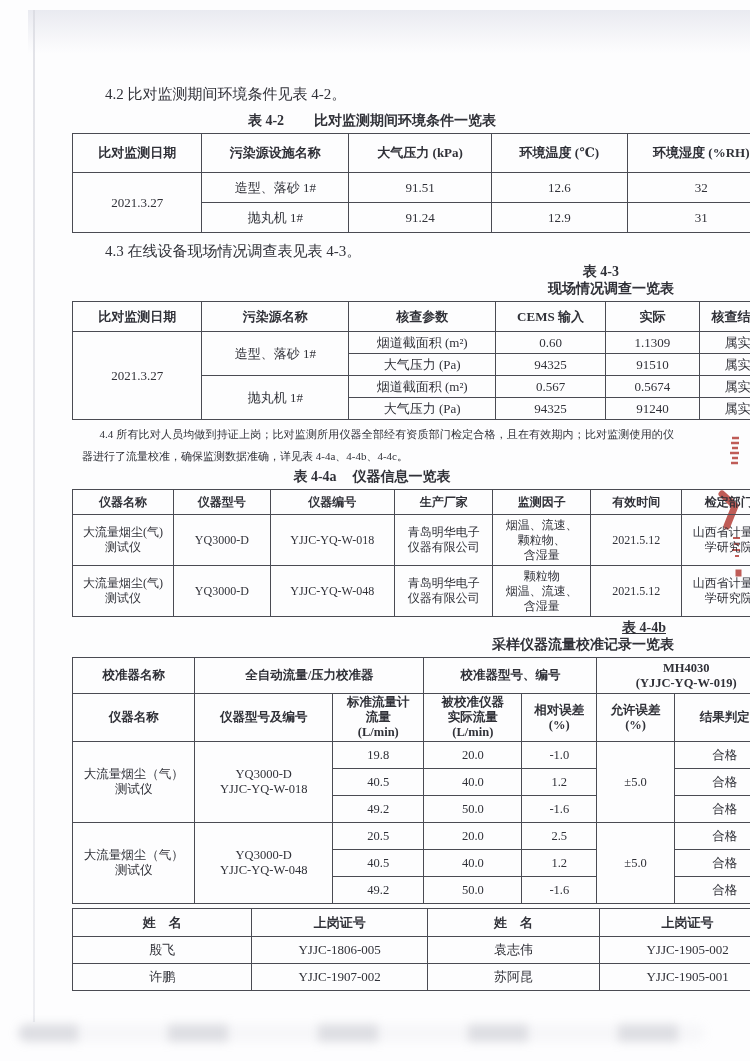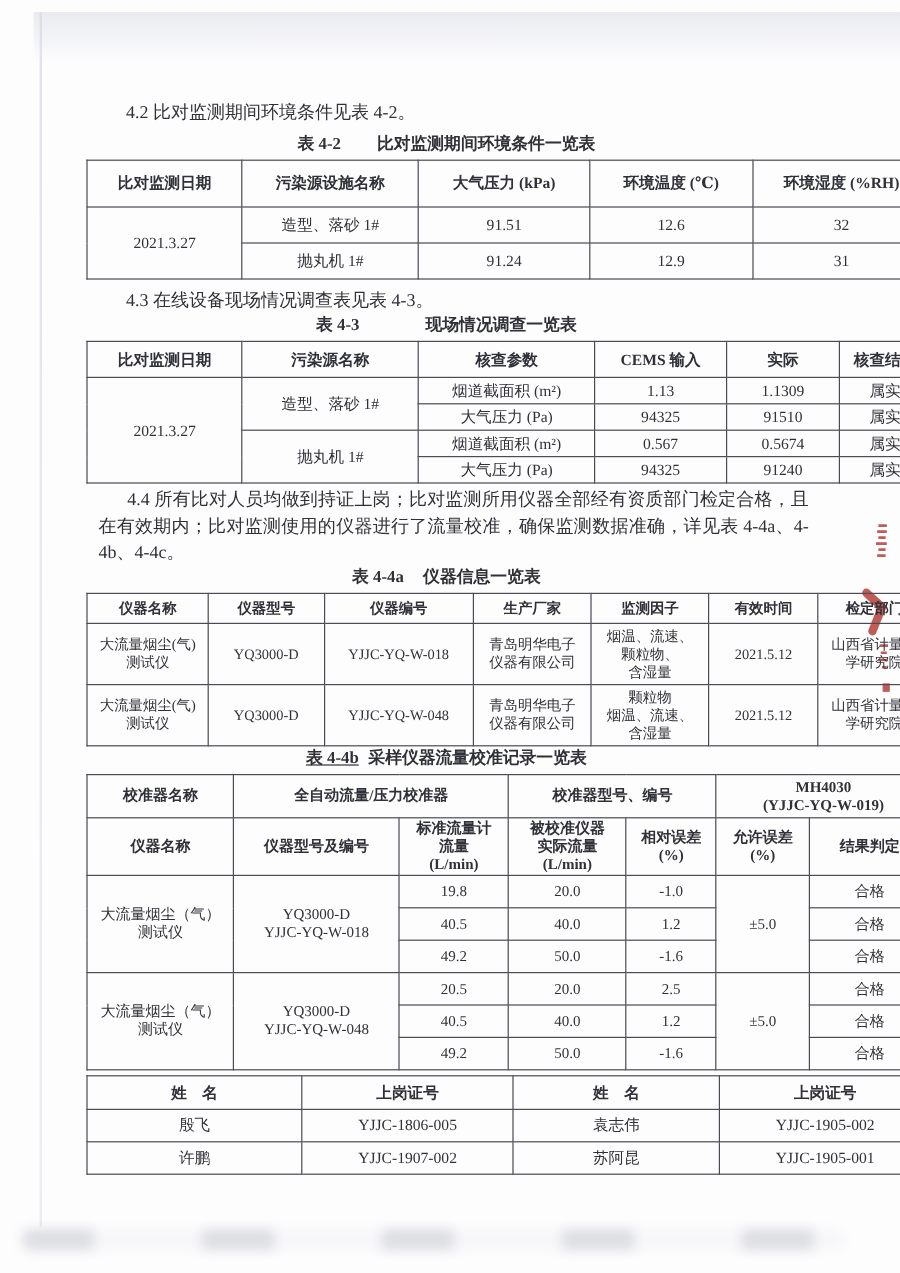--- a/index.html
+++ b/index.html
@@ -17,26 +17,26 @@
     background:linear-gradient(180deg,#d7d8df,#e6e7ec);opacity:.7;}
   .scan-bottom{position:absolute;left:18px;right:45px;top:1024px;height:18px;
     background:repeating-linear-gradient(90deg,rgba(150,152,165,.30) 0 60px,rgba(195,197,208,.10) 60px 150px);
     filter:blur(5px);border-radius:9px;}
   .red-marks{position:absolute;left:708px;top:430px;}
 
   .content{position:absolute;left:70px;top:0;width:604px;}
 
   .h-sec{margin:0;padding:84px 0 0 35px;font-size:15px;line-height:20px;}
   .h-sec.second{padding-top:8px;}
-  .para{margin:3px 0 0 0;padding-left:12px;font-size:15px;line-height:22px;
+  .para{margin:3px 0 0 0;padding-left:12px;font-size:11px;line-height:22px;
     text-indent:1.6em;text-align:justify;}
 
   .tbl-caption{display:flex;justify-content:center;align-items:flex-end;
     font-weight:700;font-size:14px;line-height:17px;}
-  .cap-mt8{margin-top:8px;} .cap-mt2{margin-top:2px;} .cap-mt1{margin-top:1px;}
+  .cap-mt8{margin-top:8px;} .cap-mt2{margin-top:2px;flex-direction:column;} .cap-mt1{margin-top:1px;}
   .gap30{margin-right:30px;} .gap55{margin-right:55px;} .gap28{margin-right:16px;font-family:Liberation Serif, serif;} .gap8{margin-right:8px;text-decoration:underline;}
 
   table{border-collapse:collapse;table-layout:fixed;width:704px;margin:4px 0 0 2px;
     border:1.6px solid #45464e;}
   td{border:1.2px solid #4a4b53;text-align:center;vertical-align:middle;
     padding:1px 2px;overflow:hidden;}
   td.hd{font-weight:700;}
   .pl{white-space:pre-line;}
 
   .t42{font-size:13px;} .t42 .hrow td{height:36px;} .t42 .drow td{height:27px;}
@@ -132,21 +132,21 @@
         <td class="hd">污染源名称</td>
         <td class="hd">核查参数</td>
         <td class="hd">CEMS 输入</td>
         <td class="hd">实际</td>
         <td class="hd">核查结果</td>
       </tr>
       <tr class="drow">
         <td rowspan="4">2021.3.27</td>
         <td rowspan="2">造型、落砂 1#</td>
         <td>烟道截面积 (m²)</td>
-        <td>1.13</td>
+        <td>0.60</td>
         <td>1.1309</td>
         <td>属实</td>
       </tr>
       <tr class="drow">
         <td>大气压力 (Pa)</td>
         <td>94325</td>
         <td>91510</td>
         <td>属实</td>
       </tr>
       <tr class="drow">

